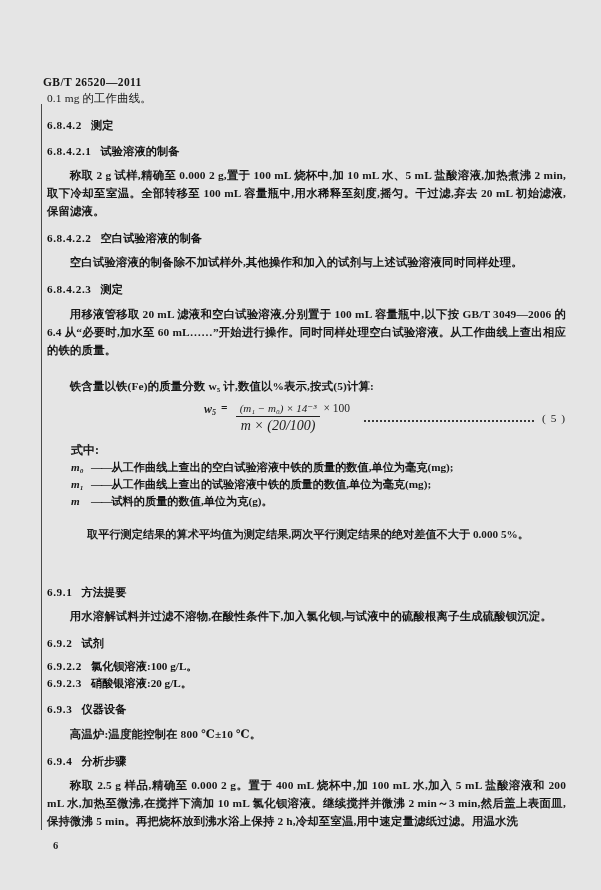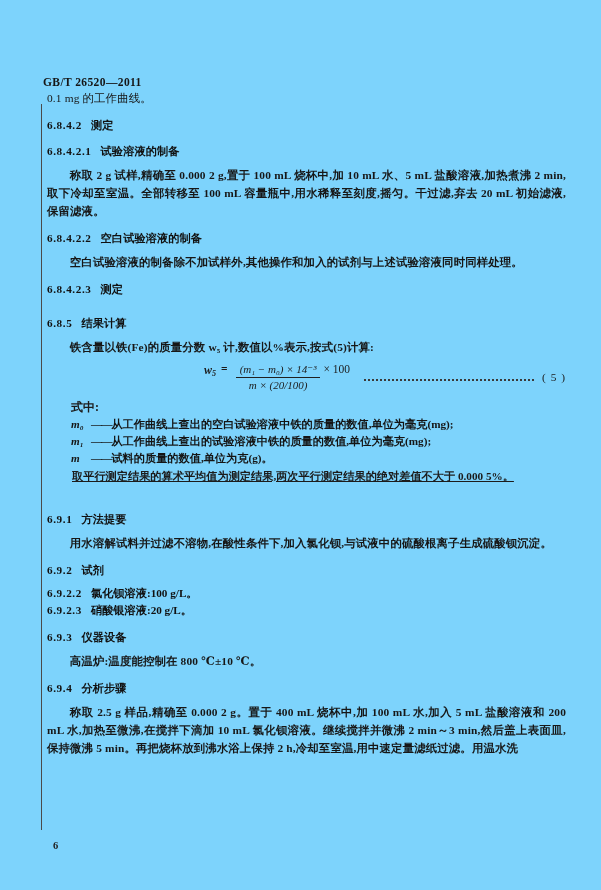--- a/index.html
+++ b/index.html
@@ -11,21 +11,21 @@
     width: 601px;
     height: 890px;
     position: relative;
     font-family: "Liberation Serif", "DejaVu Serif", serif;
     color: #1c1c1c;
     overflow: hidden;
   }
   .page {
     position: absolute;
     inset: 0;
-    background: #7dd3fc;
+    background: #e5e5e5;
   }
 
   
   .std-header {
     position: absolute;
     left: 43px;
     top: 76px;
     font-family: "Liberation Serif", "DejaVu Serif", serif;
     font-weight: bold;
     font-size: 11.5px;
@@ -123,21 +123,21 @@
     margin: 0 3px;
   }
   .frac .numer {
     padding: 0 4px 1px 4px;
     font-size: 11px;
     border-bottom: 1px solid #202020;
     white-space: nowrap;
   }
   .frac .denom {
     padding: 1px 4px 0 4px;
-    font-size: 11px;
+    font-size: 14px;
     white-space: nowrap;
   }
   .it { font-style: italic; }
   .leader {
     flex: 1;
     margin: 0 8px 0 14px;
     border-bottom: 2px dotted #3a3a3a;
     height: 7px;
     min-width: 40px;
   }
@@ -171,22 +171,21 @@
     font-weight: bold;
     padding-left: 24px;
     margin: 0;
     line-height: 1.5;
   }
   .closing-line {
     font-size: 11.2px;
     font-weight: bold;
     line-height: 1.52;
     padding-left: 24px;
-    margin: 1px;
-    text-decoration: underline;
+    margin: 16px;
   }
 
   sub { font-size: 0.68em; vertical-align: -0.25em; }
 
   .page-number {
     position: absolute;
     left: 53px;
     top: 840px;
     font-size: 10.5px;
     font-weight: bold;
@@ -219,23 +218,23 @@
     <div class="gap-m"></div>
     <p class="clause"><span class="num">6.8.4.2.2</span><span class="ttl">空白试验溶液的制备</span></p>
 
     <div class="gap-s"></div>
     <p class="para indent">空白试验溶液的制备除不加试样外,其他操作和加入的试剂与上述试验溶液同时同样处理。</p>
 
     <div class="gap-m"></div>
     <p class="clause"><span class="num">6.8.4.2.3</span><span class="ttl">测定</span></p>
 
     <div class="gap-s"></div>
-
-    <div class="gap-m"></div>
-    <p class="clause"><span class="num">6.8.5</span><span class="ttl">结果计算</span></p>
+    <p class="para indent">用移液管移取 20 mL 滤液和空白试验溶液,分别置于 100 mL 容量瓶中,以下按 GB/T 3049—2006 的 6.4 从“必要时,加水至 60 mL……”开始进行操作。同时同样处理空白试验溶液。从工作曲线上查出相应的铁的质量。</p>
+
+    <div class="gap-m"></div>
 
     <div class="gap-s"></div>
     <p class="para indent">铁含量以铁(Fe)的质量分数 w₅ 计,数值以%表示,按式(5)计算:</p>
 
     <div class="gap-s"></div>
     <div class="formula-row">
       <div style="flex:0 0 145px;"></div>
       <div class="formula-block">
         <span class="fvar"><span>w</span><sub>5</sub></span>
         <span class="feq">=</span>

